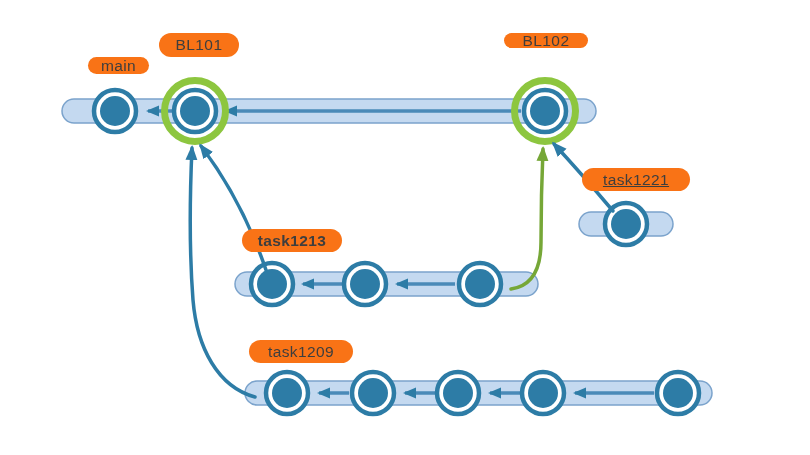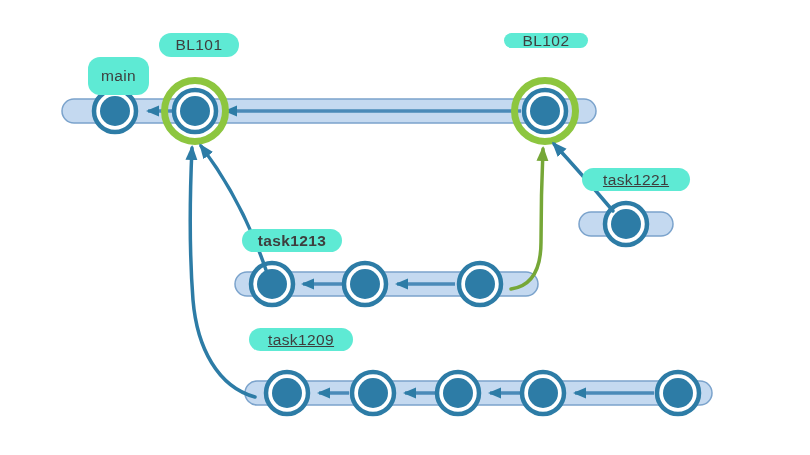--- a/index.html
+++ b/index.html
@@ -1,21 +1,21 @@
 <!DOCTYPE html>
 <html><head>
 <meta charset="utf-8">
 <style>
   html,body{margin:0;padding:0;background:#ffffff;}
   body{width:810px;height:455px;overflow:hidden;}
   .stage{position:relative;width:810px;height:455px;font-family:"Liberation Sans",sans-serif;background:#ffffff;}
   .stage svg{position:absolute;left:0;top:0;}
   .pill{
     position:absolute;
-    background:#5eead4;
+    background:#f97316;
     border-radius:12px;
     display:flex;align-items:center;justify-content:center;
     font-size:15.5px;color:#3e3e3e;letter-spacing:.4px;
     white-space:nowrap;
   }
 </style>
 </head>
 <body>
 
 <div class="stage">
@@ -68,20 +68,20 @@
       <circle cx="543" cy="393" r="21" fill="#ffffff" stroke="#2d7ca6" stroke-width="4.5"></circle>
       <circle cx="543" cy="393" r="15" fill="#2d7ca6"></circle>
       <circle cx="678" cy="393" r="21" fill="#ffffff" stroke="#2d7ca6" stroke-width="4.5"></circle>
       <circle cx="678" cy="393" r="15" fill="#2d7ca6"></circle>
       <path d="M 266 270 Q 242 200 201 146" fill="none" stroke="#2d7ca6" stroke-width="3.5" stroke-linecap="round" marker-end="url(#mk-blue)"></path>
       <path d="M 255 397 C 218 387 197 348 193 300 C 189 248 190 192 192 148" fill="none" stroke="#2d7ca6" stroke-width="3.5" stroke-linecap="round" marker-end="url(#mk-blue)"></path>
       <path d="M 613 211 Q 580 172 554 144" fill="none" stroke="#2d7ca6" stroke-width="3.5" stroke-linecap="round" marker-end="url(#mk-blue)"></path>
       <path d="M 511 289 C 533 286 541 268 541 242 C 541 207 542 172 543 149" fill="none" stroke="#76a737" stroke-width="3.5" stroke-linecap="round" marker-end="url(#mk-green)"></path>
     </svg>
   <div id="labels-layer">
-      <div class="pill" style="left: 88px; top: 57px; width: 61px; height: 38px;">main</div>
+      <div class="pill" style="left: 88px; top: 57px; width: 61px; height: 17px;">main</div>
       <div class="pill" style="left: 159px; top: 33px; width: 80px; height: 24px;">BL101</div>
       <div class="pill" style="left: 504px; top: 33px; width: 84px; height: 15px;">BL102</div>
       <div class="pill" style="left: 582px; top: 168px; width: 108px; height: 23px; text-decoration: underline;">task1221</div>
       <div class="pill" style="left: 242px; top: 229px; width: 100px; height: 23px; font-weight: bold;">task1213</div>
-      <div class="pill" style="left: 249px; top: 328px; width: 104px; height: 23px; text-decoration: underline;">task1209</div>
+      <div class="pill" style="left: 249px; top: 340px; width: 104px; height: 23px;">task1209</div>
     </div>
 </div>
 
 </body></html>

